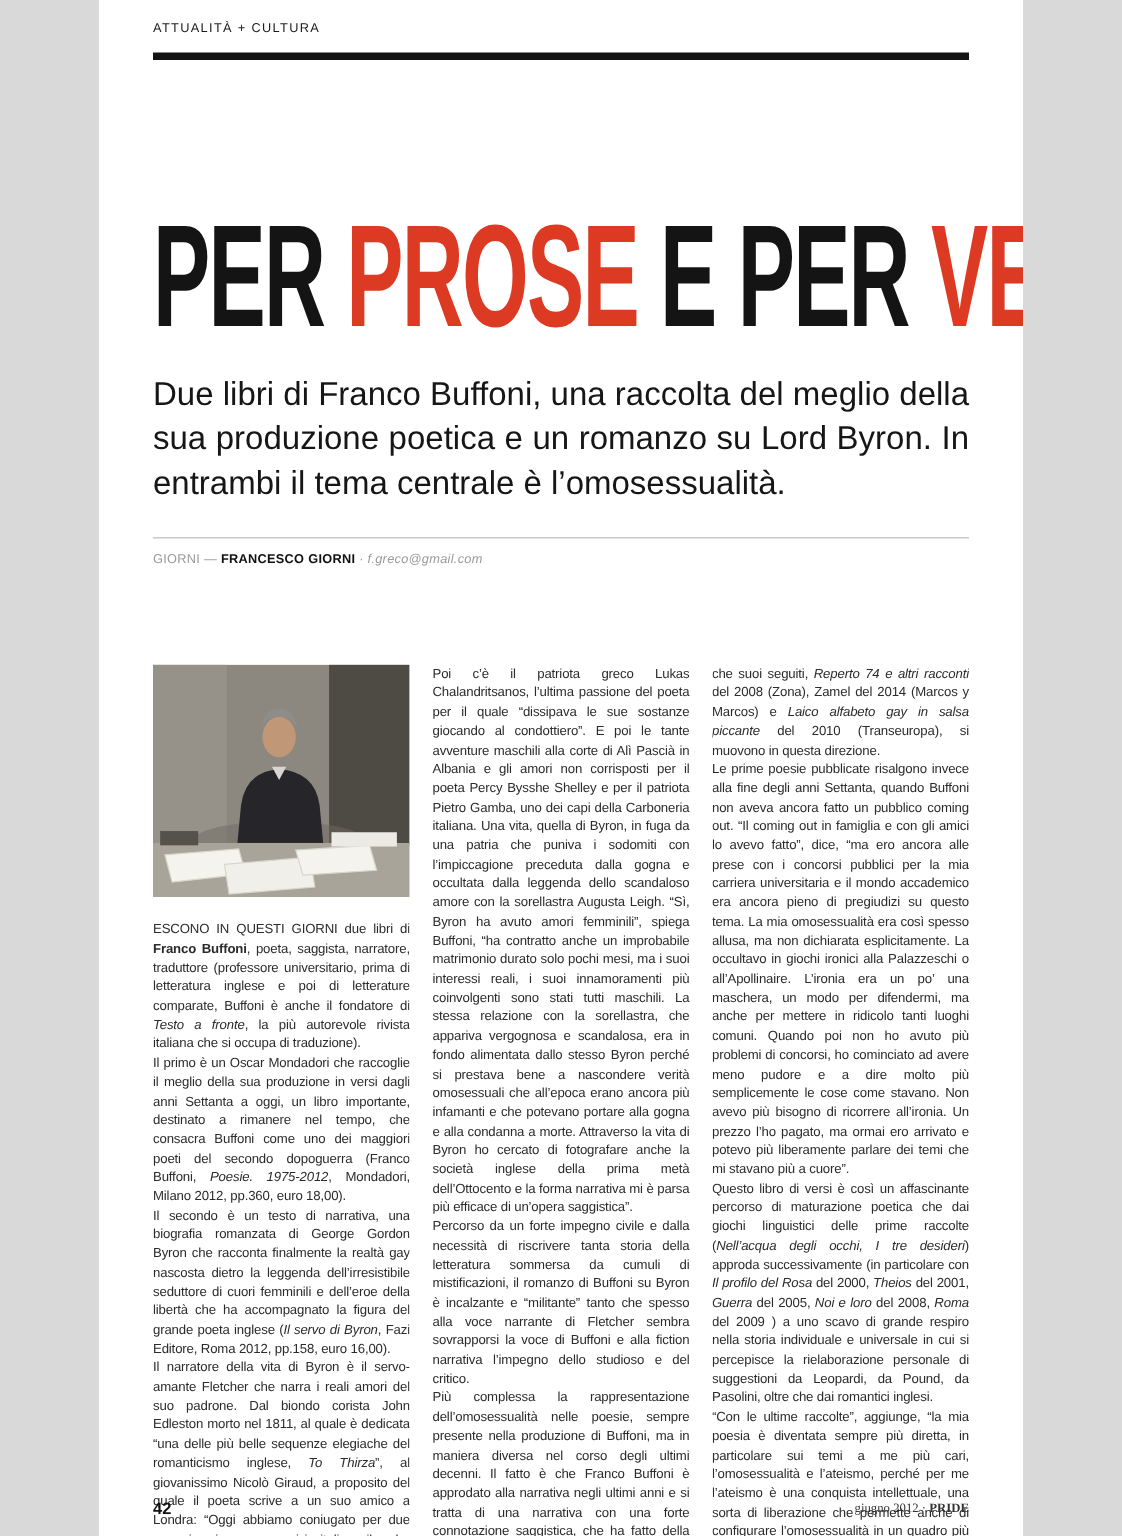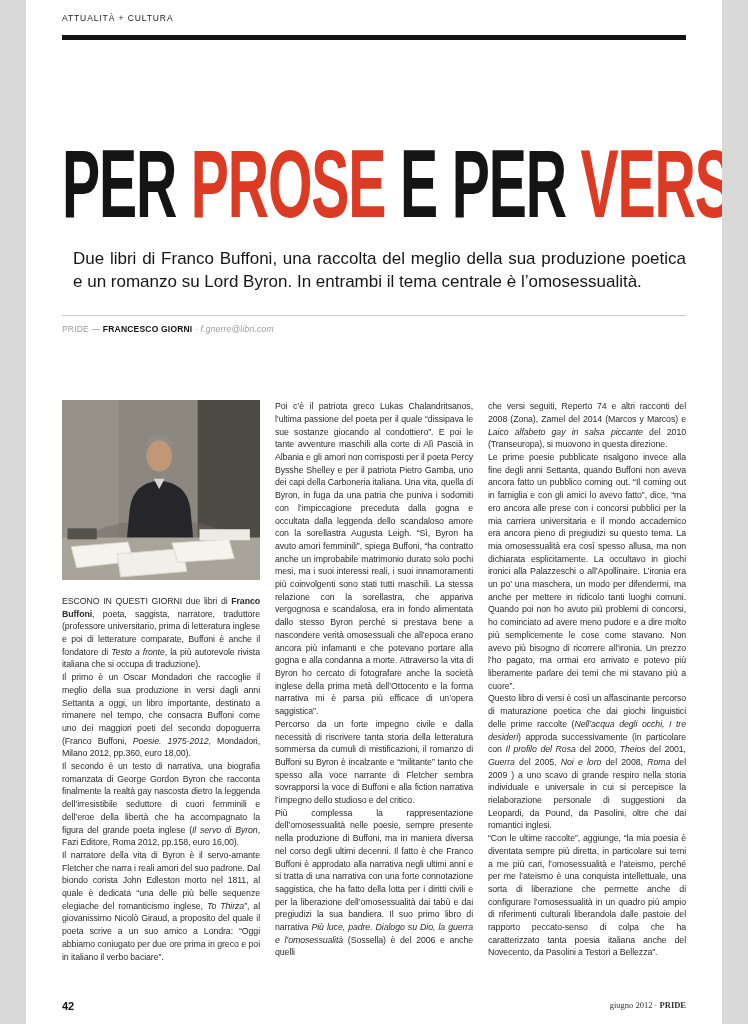--- a/index.html
+++ b/index.html
@@ -1,29 +1,29 @@
 <!DOCTYPE html>
 <html><head>
 <meta charset="utf-8">
 <style>
   html,body { margin:0; padding:0; background:#d9d9d9; }
   .page {
-    position:relative; width:696px; height:1024px; margin:0 auto;
+    position:relative; width:616px; height:1024px; margin:0 auto;
     background:#ffffff; box-sizing:border-box; padding:0 36px;
     font-family:"Liberation Sans", sans-serif; color:#1c1c1c; overflow:hidden;
   }
   .kicker { padding-top:13px; font-size:8.5px; letter-spacing:0.9px; color:#1a1a1a; }
   .rule-thick { height:5px; background:#131313; margin-top:12px; }
   .title {
     margin:100px 0 0 0; height:90px; white-space:nowrap;
     font-size:97px; font-weight:bold; line-height:0.9; letter-spacing:-2px;
     transform:scaleX(0.59); transform-origin:0 50%;
   }
   .standfirst {
-    margin:18px 0 0 11px; font-size:17px; line-height:1.33; color:#161616;
+    margin:18px 0 0 0; font-size:22px; line-height:1.33; color:#161616;
     text-align:justify;
   }
   .rule-thin { height:1px; background:#c8c8c8; margin-top:22px; }
   .byline { margin-top:8px; font-size:8.5px; color:#9a9a9a; letter-spacing:0.2px; }
   .byline-author { color:#111; font-weight:bold; }
   .byline-email { font-style:italic; color:#9a9a9a; }
   .columns { display:flex; gap:15px; margin-top:66px; height:588px; overflow:hidden; }
   .col { flex:1 1 0; overflow:hidden; min-width:0; }
   .photo { margin-bottom:15px; }
   .photo svg { display:block; width:100%; height:auto; }
@@ -46,21 +46,21 @@
 
   <div class="kicker">ATTUALITÀ + CULTURA</div>
   <div class="rule-thick"></div>
 
   <h1 class="title"><span style="color: rgb(20, 20, 20);">PER </span><span style="color: rgb(221, 58, 36);">PROSE</span><span style="color: rgb(20, 20, 20);"> E PER </span><span style="color: rgb(221, 58, 36);">VERSI</span></h1>
 
   <p class="standfirst">Due libri di Franco Buffoni, una raccolta del meglio della sua produzione poetica e un romanzo su Lord Byron. In entrambi il tema centrale è l’omosessualità.</p>
 
   <div class="rule-thin"></div>
   <div class="byline">
-    <span class="byline-label">PRIDE — </span><span class="byline-author">FRANCESCO GIORNI</span><span class="byline-email"> · f.gnerre@libri.com</span>
+    <span class="byline-label">GIORNI — </span><span class="byline-author">FRANCESCO GIORNI</span><span class="byline-email"> · f.greco@gmail.com</span>
   </div>
 
   <div class="columns">
 
     <div class="col">
       <div class="photo">
         <svg viewBox="0 0 216 196" xmlns="http://www.w3.org/2000/svg">
           <rect x="0" y="0" width="216" height="196" fill="#8c8880"></rect>
           <rect x="0" y="0" width="62" height="150" fill="#96928a"></rect>
           <rect x="148" y="0" width="68" height="152" fill="#4e4a44"></rect>
@@ -88,21 +88,21 @@
     <div class="col">
       <div class="coltext">
           <p><span>Poi c’è il patriota greco Lukas Chalandritsanos, l’ultima passione del poeta per il quale “dissipava le sue sostanze giocando al condottiero”. E poi le tante avventure maschili alla corte di Alì Pascià in Albania e gli amori non corrisposti per il poeta Percy Bysshe Shelley e per il patriota Pietro Gamba, uno dei capi della Carboneria italiana. Una vita, quella di Byron, in fuga da una patria che puniva i sodomiti con l’impiccagione preceduta dalla gogna e occultata dalla leggenda dello scandaloso amore con la sorellastra Augusta Leigh. “Sì, Byron ha avuto amori femminili”, spiega Buffoni, “ha contratto anche un improbabile matrimonio durato solo pochi mesi, ma i suoi interessi reali, i suoi innamoramenti più coinvolgenti sono stati tutti maschili. La stessa relazione con la sorellastra, che appariva vergognosa e scandalosa, era in fondo alimentata dallo stesso Byron perché si prestava bene a nascondere verità omosessuali che all’epoca erano ancora più infamanti e che potevano portare alla gogna e alla condanna a morte. Attraverso la vita di Byron ho cercato di fotografare anche la società inglese della prima metà dell’Ottocento e la forma narrativa mi è parsa più efficace di un’opera saggistica”.</span></p>
           <p><span>Percorso da un forte impegno civile e dalla necessità di riscrivere tanta storia della letteratura sommersa da cumuli di mistificazioni, il romanzo di Buffoni su Byron è incalzante e “militante” tanto che spesso alla voce narrante di Fletcher sembra sovrapporsi la voce di Buffoni e alla fiction narrativa l’impegno dello studioso e del critico.</span></p>
           <p><span>Più complessa la rappresentazione dell’omosessualità nelle poesie, sempre presente nella produzione di Buffoni, ma in maniera diversa nel corso degli ultimi decenni. Il fatto è che Franco Buffoni è approdato alla narrativa negli ultimi anni e si tratta di una narrativa con una forte connotazione saggistica, che ha fatto della lotta per i diritti civili e per la liberazione dell’omosessualità dai tabù e dai pregiudizi la sua bandiera. Il suo primo libro di narrativa </span><span style="font-style: italic;">Più luce, padre. Dialogo su Dio, la guerra e l’omosessualità</span><span> (Sossella) è del 2006 e anche quelli</span></p>
         </div>
     </div>
 
     <div class="col">
       <div class="coltext">
-          <p><span>che versi seguiti, </span><span style="">Reperto 74 e altri racconti</span><span> del 2008 (Zona), </span><span style="">Zamel</span><span> del 2014 (Marcos y Marcos) e </span><span style="font-style: italic;">Laico alfabeto gay in salsa piccante</span><span> del 2010 (Transeuropa), si muovono in questa direzione.</span></p>
+          <p><span>che suoi seguiti, </span><span style="font-style: italic;">Reperto 74 e altri racconti</span><span> del 2008 (Zona), </span><span style="">Zamel</span><span> del 2014 (Marcos y Marcos) e </span><span style="font-style: italic;">Laico alfabeto gay in salsa piccante</span><span> del 2010 (Transeuropa), si muovono in questa direzione.</span></p>
           <p><span>Le prime poesie pubblicate risalgono invece alla fine degli anni Settanta, quando Buffoni non aveva ancora fatto un pubblico coming out. “Il coming out in famiglia e con gli amici lo avevo fatto”, dice, “ma ero ancora alle prese con i concorsi pubblici per la mia carriera universitaria e il mondo accademico era ancora pieno di pregiudizi su questo tema. La mia omosessualità era così spesso allusa, ma non dichiarata esplicitamente. La occultavo in giochi ironici alla Palazzeschi o all’Apollinaire. L’ironia era un po’ una maschera, un modo per difendermi, ma anche per mettere in ridicolo tanti luoghi comuni. Quando poi non ho avuto più problemi di concorsi, ho cominciato ad avere meno pudore e a dire molto più semplicemente le cose come stavano. Non avevo più bisogno di ricorrere all’ironia. Un prezzo l’ho pagato, ma ormai ero arrivato e potevo più liberamente parlare dei temi che mi stavano più a cuore”.</span></p>
           <p><span>Questo libro di versi è così un affascinante percorso di maturazione poetica che dai giochi linguistici delle prime raccolte (</span><span style="font-style: italic;">Nell’acqua degli occhi, I tre desideri</span><span>) approda successivamente (in particolare con </span><span style="font-style: italic;">Il profilo del Rosa</span><span> del 2000, </span><span style="font-style: italic;">Theios</span><span> del 2001, </span><span style="font-style: italic;">Guerra</span><span> del 2005, </span><span style="font-style: italic;">Noi e loro</span><span> del 2008, </span><span style="font-style: italic;">Roma</span><span> del 2009 ) a uno scavo di grande respiro nella storia individuale e universale in cui si percepisce la rielaborazione personale di suggestioni da Leopardi, da Pound, da Pasolini, oltre che dai romantici inglesi.</span></p>
           <p><span>“Con le ultime raccolte”, aggiunge, “la mia poesia è diventata sempre più diretta, in particolare sui temi a me più cari, l’omosessualità e l’ateismo, perché per me l’ateismo è una conquista intellettuale, una sorta di liberazione che permette anche di configurare l’omosessualità in un quadro più ampio di riferimenti culturali liberandola dalle pastoie del rapporto peccato-senso di colpa che ha caratterizzato tanta poesia italiana anche del Novecento, da Pasolini a Testori a Bellezza”.</span></p>
         </div>
     </div>
 
   </div>
 
   <div class="footer">
     <span class="pagenum">42</span>

